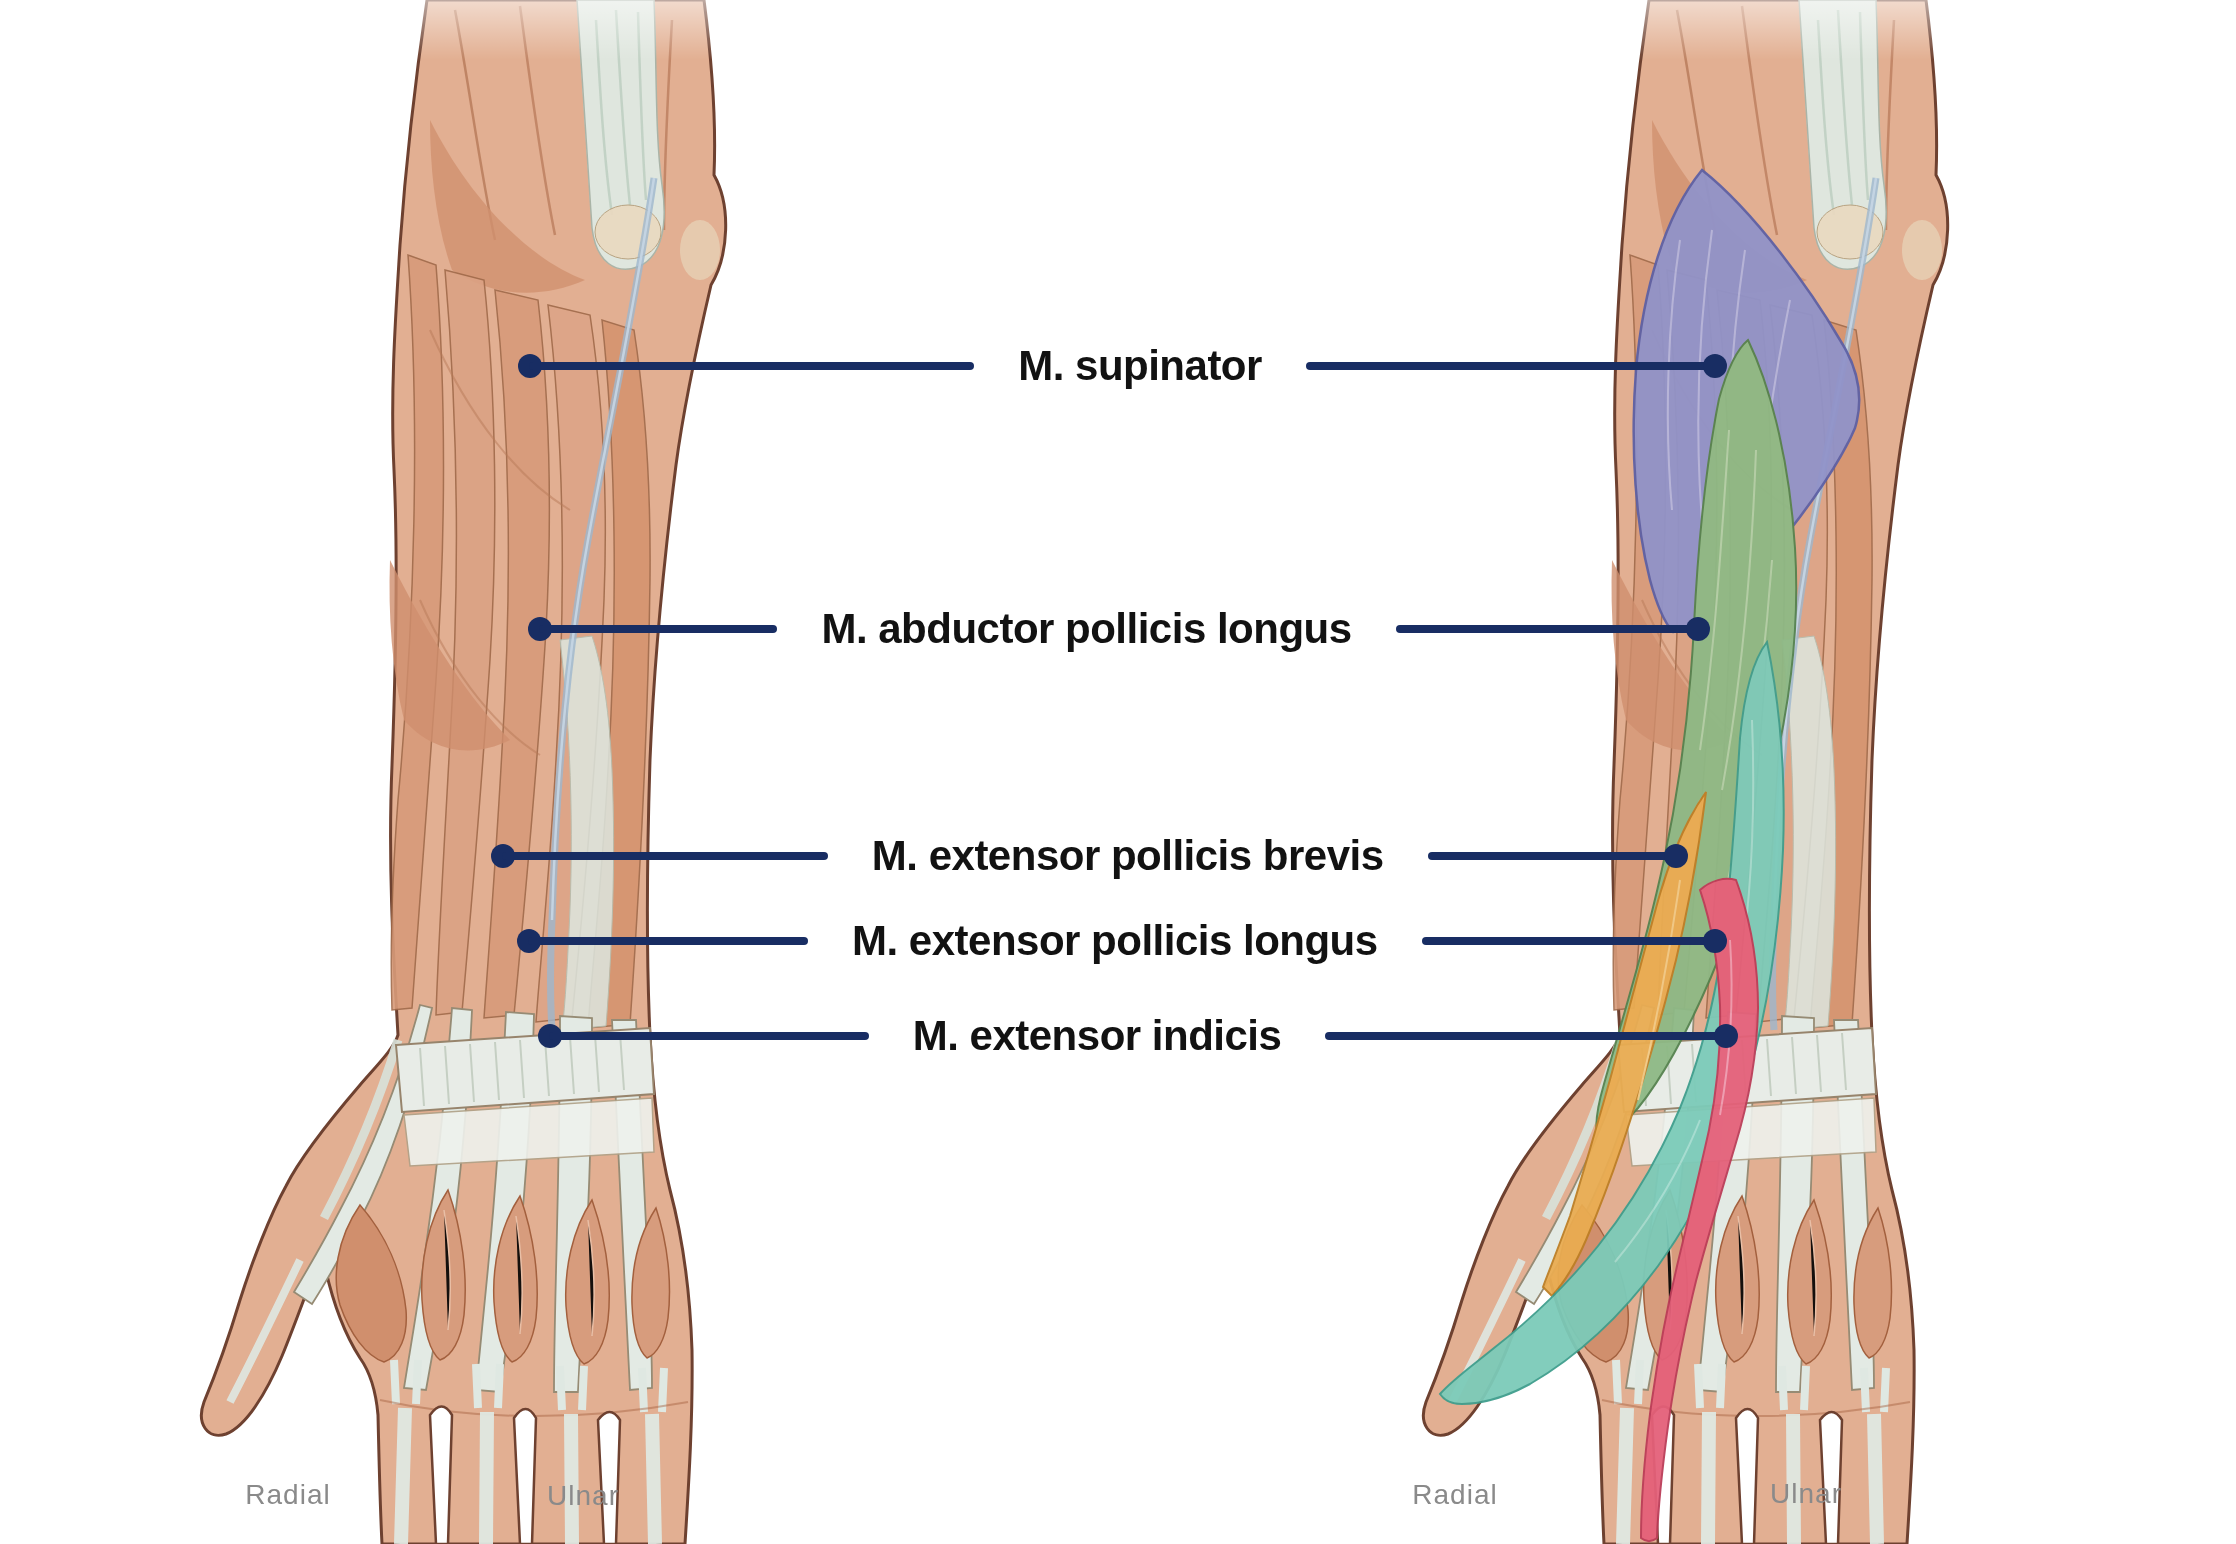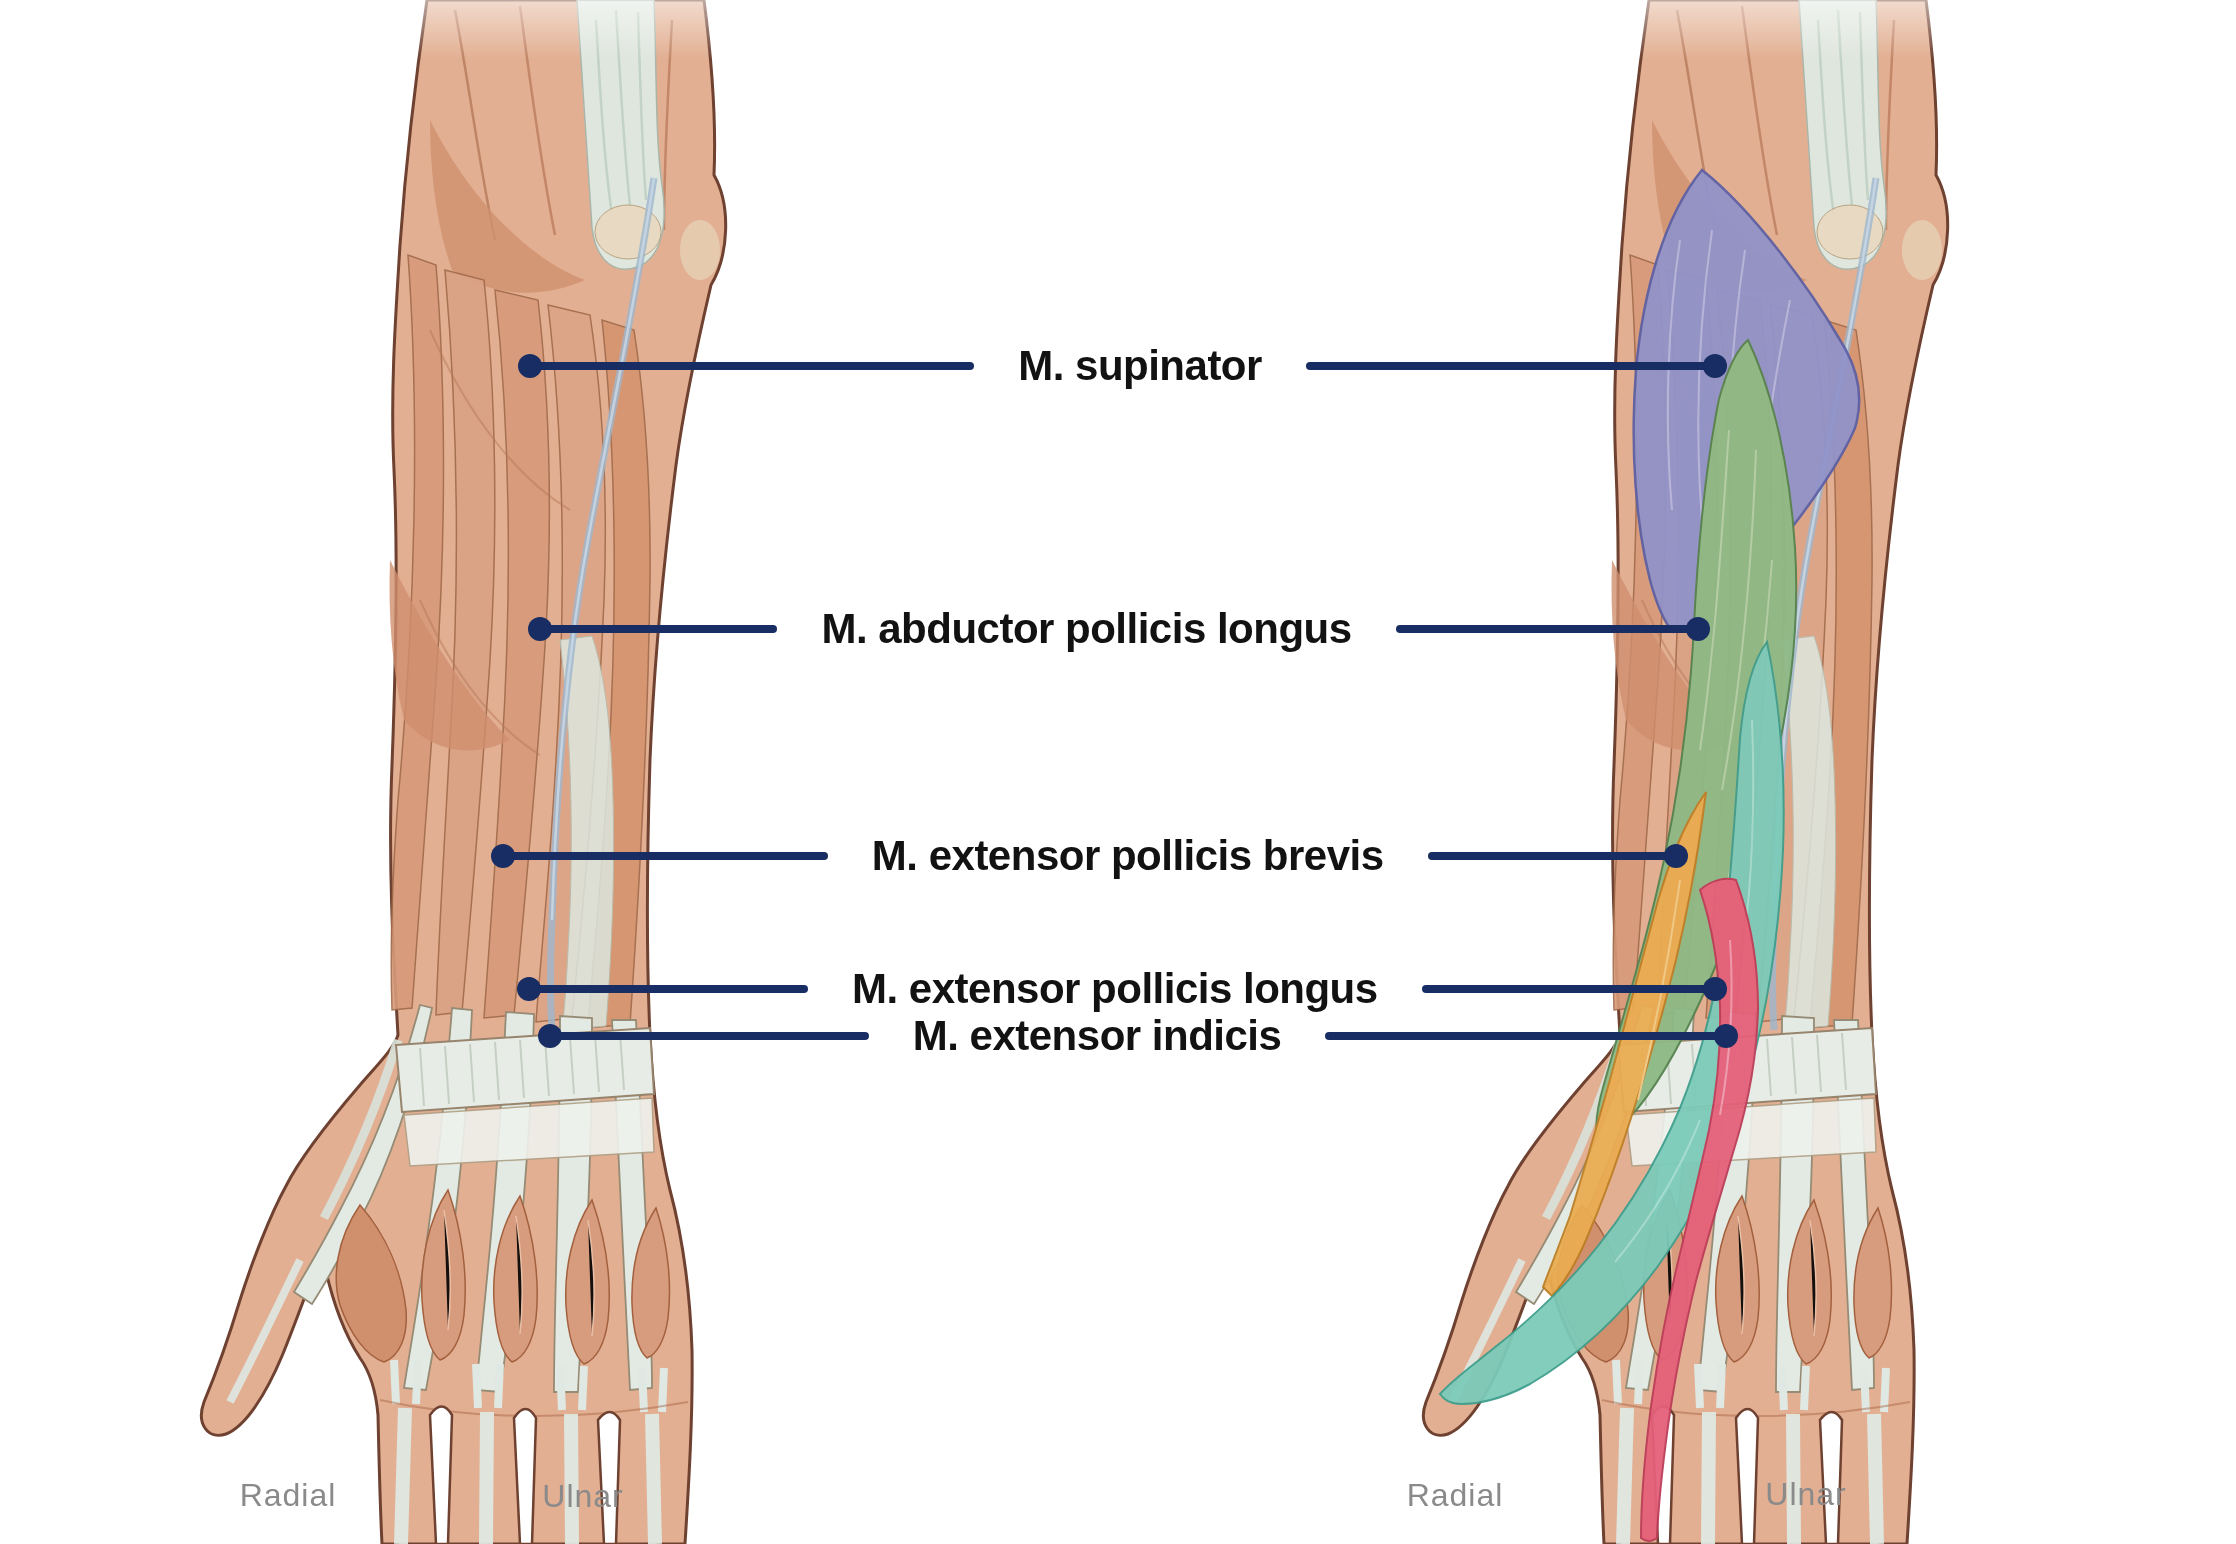--- a/index.html
+++ b/index.html
@@ -37,21 +37,21 @@
     letter-spacing:-0.5px;
     color:var(--labelcolor);
     white-space:nowrap;
     background:#ffffff;
     padding:2px 6px;
     line-height:1;
   }
   .side-label{
     position:absolute;
     transform:translate(-50%,-50%);
-    font-size:32px;
+    font-size:28px;
     font-weight:400;
     color:var(--graylabel);
     letter-spacing:1px;
     white-space:nowrap;
     z-index:4;
   }
 </style>
 </head>
 <body>
 
@@ -218,21 +218,21 @@
   </div>
 
   <div class="label-row" style="left:528px;top:605px;width:1182px;">
     <div class="dot dl"></div>
     <div class="line" style="flex-grow:209;"></div>
     <div class="label-text">M. abductor pollicis longus</div>
     <div class="line" style="flex-grow:266;"></div>
     <div class="dot dr"></div>
   </div>
 
-  <div class="label-row" style="left:517px;top:965px;width:1210px;">
+  <div class="label-row" style="left:517px;top:917px;width:1210px;">
     <div class="dot dl"></div>
     <div class="line" style="flex-grow:273;"></div>
     <div class="label-text">M. extensor pollicis longus</div>
     <div class="line" style="flex-grow:287;"></div>
     <div class="dot dr"></div>
   </div>
 
   <div class="label-row" style="left:538px;top:1012px;width:1200px;justify-content:space-between;">
     <div class="dot dl"></div>
     <div class="line" style="flex-grow:359;"></div>

